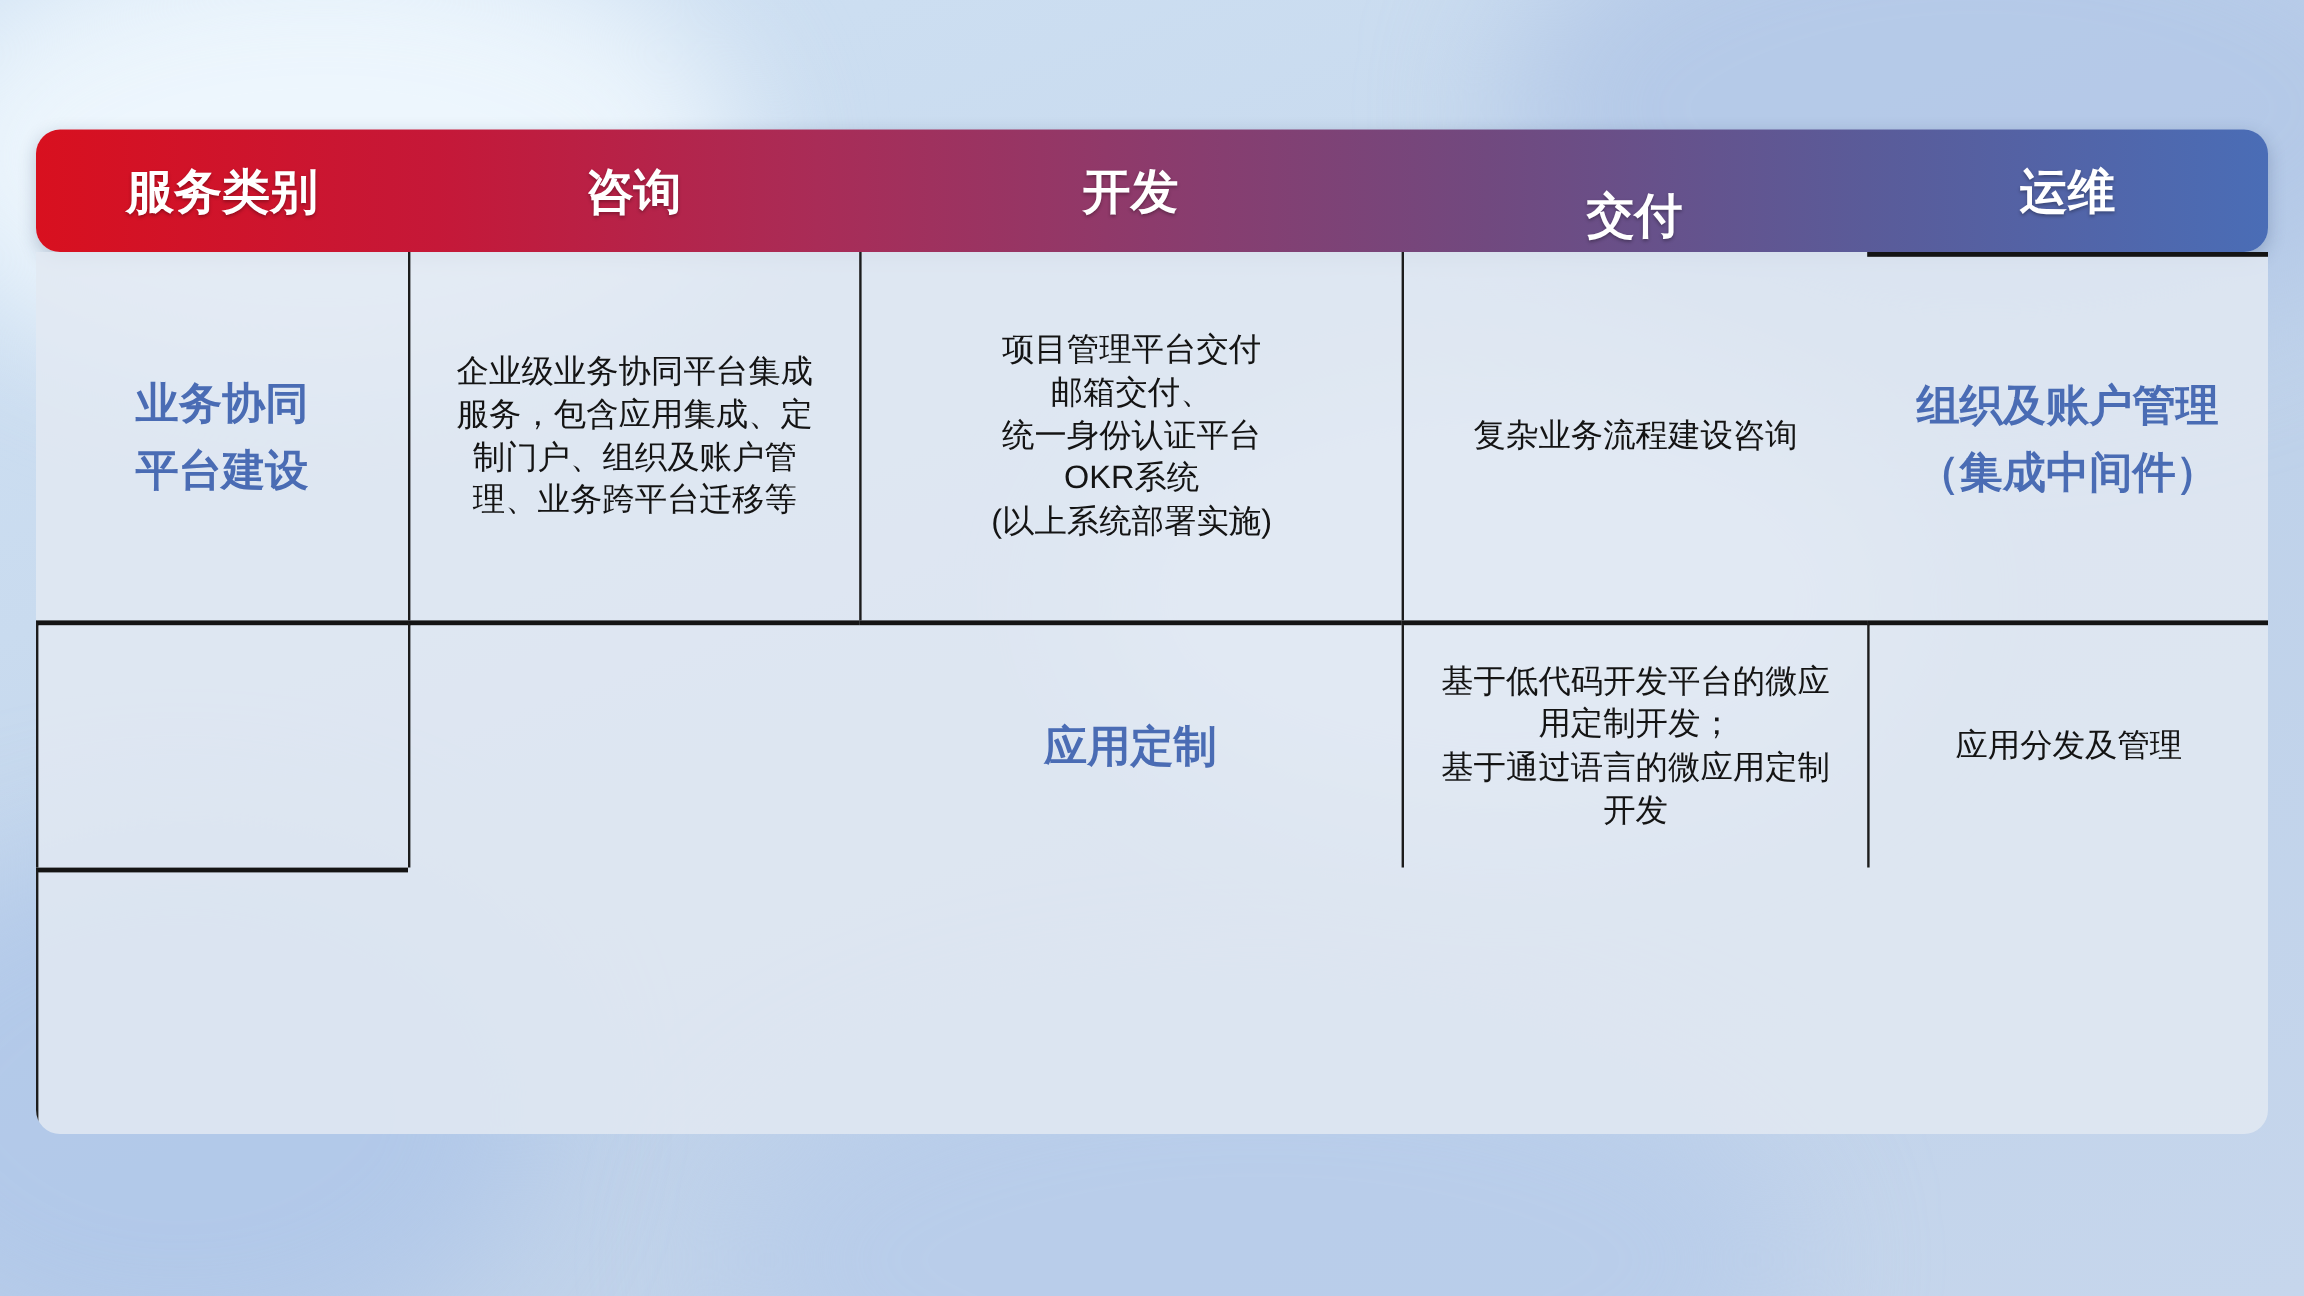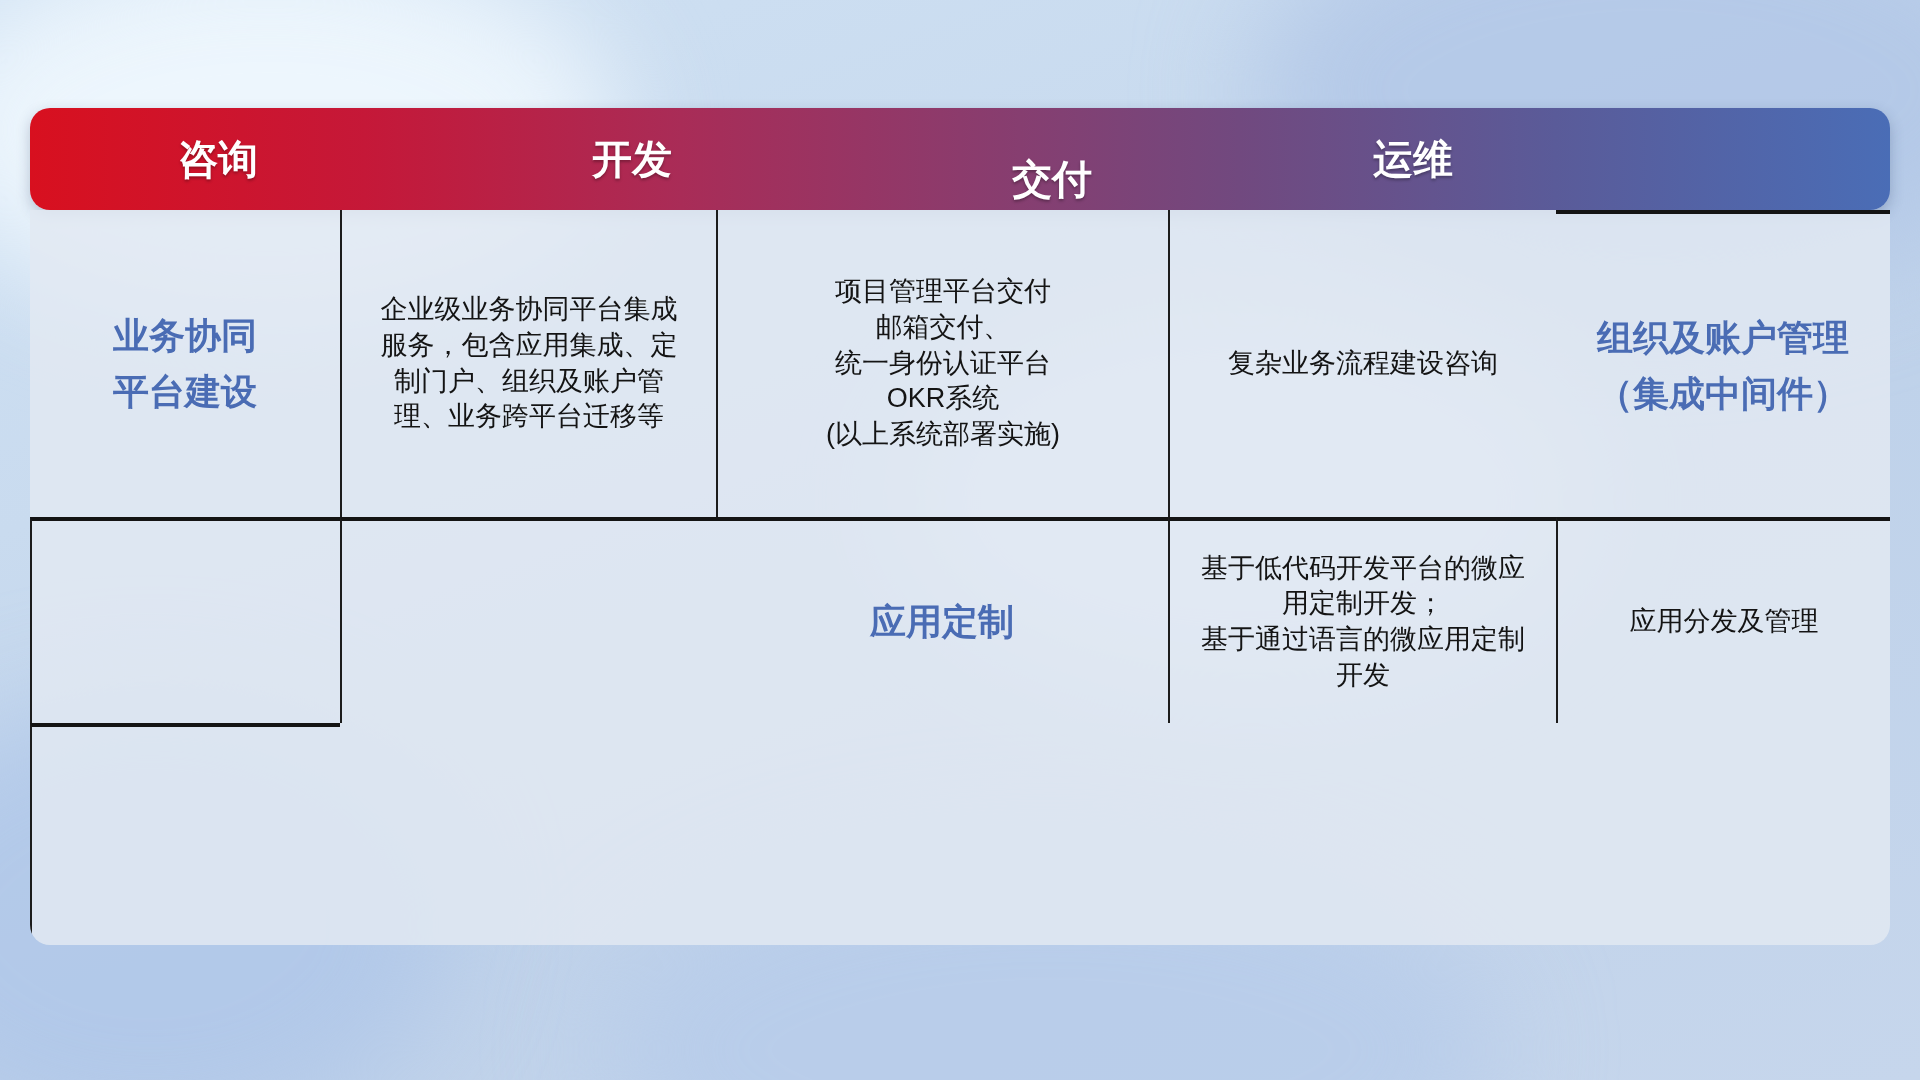--- a/index.html
+++ b/index.html
@@ -71,20 +71,21 @@
 <div class="page">
   <div class="blob b1"></div>
   <div class="blob b2"></div>
   <div class="blob b3"></div>
   <div class="blob b4"></div>
   <div class="blob b5"></div>
 
   <div class="table-wrap">
 
     <div class="header-row">
+      <div class="hcell w0">服务类别</div>
       <div class="hcell w1">咨询</div>
       <div class="hcell w2">开发</div>
       <div class="hcell w3">交付</div>
       <div class="hcell w4">运维</div>
     </div>
 
     <div class="body-grid">
 
       <div class="cell cat">业务协同
 平台建设</div>

